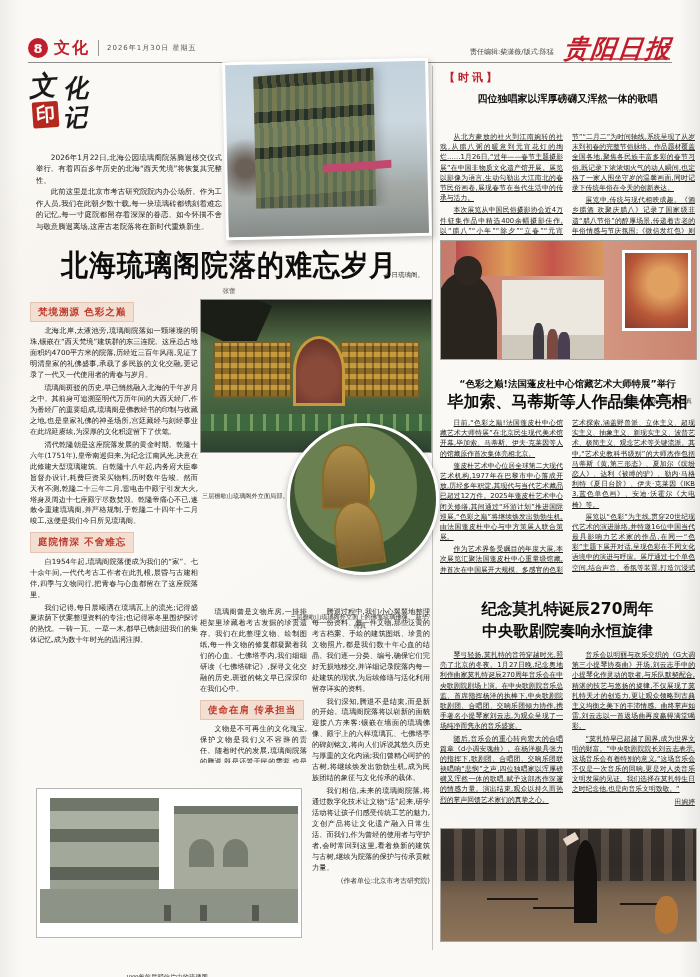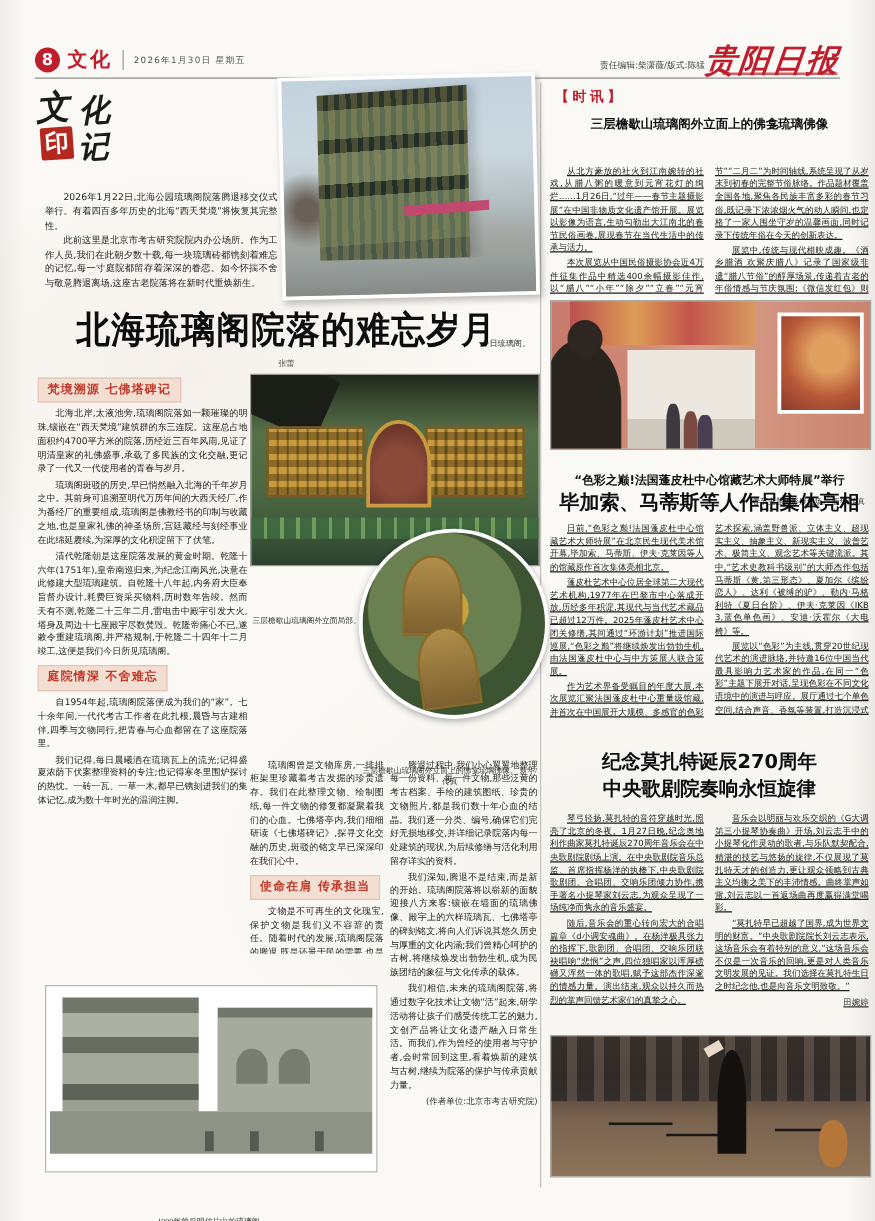--- a/index.html
+++ b/index.html
@@ -10,21 +10,21 @@
       linear-gradient(90deg,#efede9 0,#fbf9f5 3%,#fbf9f5 97%,#eceae6 100%),
       #fbf9f5;
     font-family:"DejaVu Sans", sans-serif;color:#222;}
   .abs{position:absolute;}
   
   #header{position:absolute;left:28px;right:28px;top:34px;height:28px;border-bottom:1.5px solid #8f8d89;display:flex;align-items:center;}
   .pgnum{width:20px;height:20px;border-radius:50%;background:#bf1e2c;color:#fff;font-weight:bold;font-size:13px;display:flex;align-items:center;justify-content:center;}
   .secname{color:#bf1e2c;font-size:16px;font-weight:bold;margin:0 8px 0 6px;letter-spacing:2px;}
   .hdr-div{width:1px;height:16px;background:#999;margin-right:8px;}
   .hdr-date{font-size:7px;color:#555;letter-spacing:1px;}
-  .hdr-right{margin-left:auto;display:flex;align-items:flex-end;}
+  .hdr-right{margin-left:auto;display:flex;align-items:flex-end;gap:10px;}
   .editors{font-size:7px;color:#444;padding-bottom:4px;}
   .masthead{font-family:"DejaVu Serif", serif;font-style:italic;font-weight:bold;font-size:25px;color:#bf1e2c;letter-spacing:2px;transform:skewX(-6deg);line-height:1;}
   .masthead-sub{position:absolute;right:30px;top:58px;width:92px;height:2px;background:#bf1e2c;opacity:.7;}
   
   .vdiv{position:absolute;left:432px;top:66px;width:1px;height:884px;background:#c6c2bb;}
   
   #cmark{left:30px;top:66px;width:80px;height:80px;transform:rotate(-4deg);font-family:"DejaVu Serif", serif;}
   #cmark .c{position:absolute;font-weight:bold;color:#1a1a1a;font-style:italic;}
   #cmark .c1{left:0;top:0;font-size:27px;}
   #cmark .c2{left:34px;top:6px;font-size:25px;}
@@ -151,21 +151,21 @@
       <div class="banner"></div>
       <div class="ground"></div>
     </div>
   </div>
   <div id="cap-top" class="abs cap">今日琉璃阁。</div>
 
   <div id="headline" class="abs">北海琉璃阁院落的难忘岁月</div>
   <div id="byline-lead" class="abs">张蕾</div>
 
   <div id="leftcol" class="abs bodytxt">
-    <span class="subhead">梵境溯源 七佛塔碑记</span>
+    <span class="subhead">梵境溯源 色彩之巅</span>
     <p>北海北岸,太液池旁,琉璃阁院落如一颗璀璨的明珠,镶嵌在“西天梵境”建筑群的东三连院。这座总占地面积约4700平方米的院落,历经近三百年风雨,见证了明清皇家的礼佛盛事,承载了多民族的文化交融,更记录了一代又一代使用者的青春与岁月。</p>
     <p>琉璃阁斑驳的历史,早已悄然融入北海的千年岁月之中。其前身可追溯至明代万历年间的大西天经厂,作为番经厂的重要组成,琉璃阁是佛教经书的印制与收藏之地,也是皇家礼佛的神圣场所,宫廷藏经与刻经事业在此绵延赓续,为深厚的文化积淀留下了伏笔。</p>
     <p>清代乾隆朝是这座院落发展的黄金时期。乾隆十六年(1751年),皇帝南巡归来,为纪念江南风光,决意在此修建大型琉璃建筑。自乾隆十八年起,内务府大臣奉旨督办设计,耗费巨资采买物料,历时数年告竣。然而天有不测,乾隆二十三年二月,雷电击中殿宇引发大火,塔身及周边十七座殿宇尽数焚毁。乾隆帝痛心不已,遂敕令重建琉璃阁,并严格规制,于乾隆二十四年十二月竣工,这便是我们今日所见琉璃阁。</p>
     <span class="subhead">庭院情深 不舍难忘</span>
     <p>自1954年起,琉璃阁院落便成为我们的“家”。七十余年间,一代代考古工作者在此扎根,晨昏与古建相伴,四季与文物同行,把青春与心血都留在了这座院落里。</p>
     <p>我们记得,每日晨曦洒在琉璃瓦上的流光;记得盛夏浓荫下伏案整理资料的专注;也记得寒冬里围炉探讨的热忱。一砖一瓦、一草一木,都早已镌刻进我们的集体记忆,成为数十年时光的温润注脚。</p>
   </div>
 
   <div id="photo-facade" class="abs">
     <div class="roofcorner"></div>
@@ -201,21 +201,21 @@
       <div class="wallb"></div>
       <div class="fig" style="left:48%;"></div>
       <div class="fig" style="left:62%;"></div>
       <div class="fig" style="left:82%;"></div>
     </div>
   </div>
   <div id="cap-postcard" class="abs cap">1900年前后明信片中的琉璃阁。</div>
 
   <div id="brief-label">【时讯】</div>
 
-  <div class="kicker" style="top:92px;font-size:10px;">三层檐歇山琉璃阁外立面上的佛龛琉璃佛像</div>
+  <div class="kicker" style="top:92px;font-size:10px;">四位独唱家以浑厚磅礴又浑然一体的歌唱</div>
   <div class="rcbody" style="top:132px;height:104px;">
     <p>从北方豪放的社火到江南婉转的社戏,从腊八粥的暖意到元宵花灯的绚烂……1月26日,“过年——春节主题摄影展”在中国非物质文化遗产馆开展。展览以影像为语言,生动勾勒出大江南北的春节民俗画卷,展现春节在当代生活中的传承与活力。</p>
     <p>本次展览从中国民俗摄影协会近4万件征集作品中精选400余幅摄影佳作,以“腊八”“小年”“除夕”“立春”“元宵节”“二月二”为时间轴线,系统呈现了从岁末到初春的完整节俗脉络。作品题材覆盖全国各地,聚焦各民族丰富多彩的春节习俗,既记录下浓浓烟火气的动人瞬间,也定格了一家人围坐守岁的温馨画面,同时记录下传统年俗在今天的创新表达。</p>
     <p>展览中,传统与现代相映成趣。《酒乡腊酒 欢聚庆腊八》记录了国家级非遗“腊八节俗”的醇厚场景,传递着古老的年俗情感与节庆氛围;《微信发红包》则把镜头对准当下生活图景——正月初一,年轻人用手机给亲友发红包,传统礼仪与数字时代温暖交融。本次展览由中国非物质文化遗产馆与中国民俗摄影协会联合主办,将持续展出至3月20日。</p>
 
   </div>
   <div id="photo-expo" class="abs">
     <div class="art-band"></div>
     <div class="gallery">
       <div class="visitor v1"></div>

